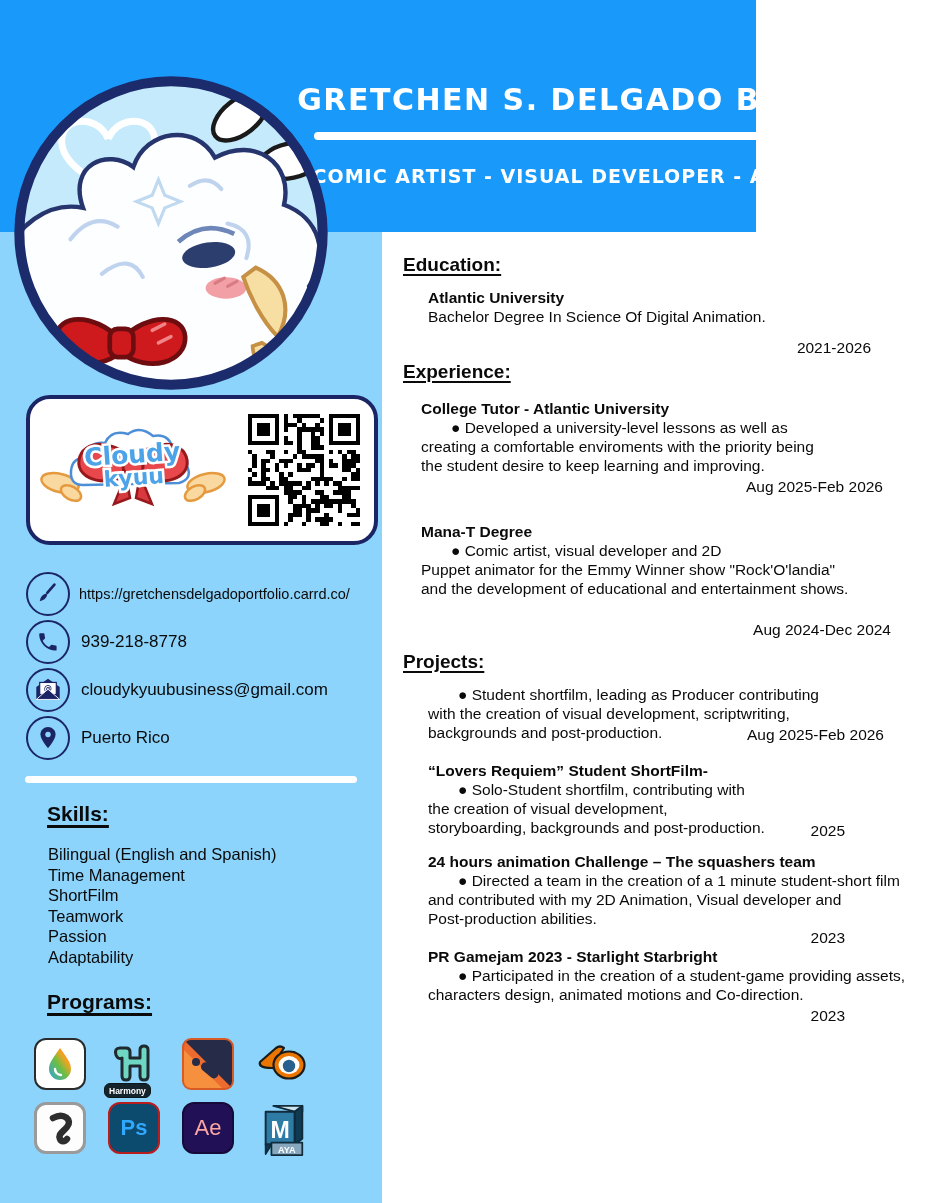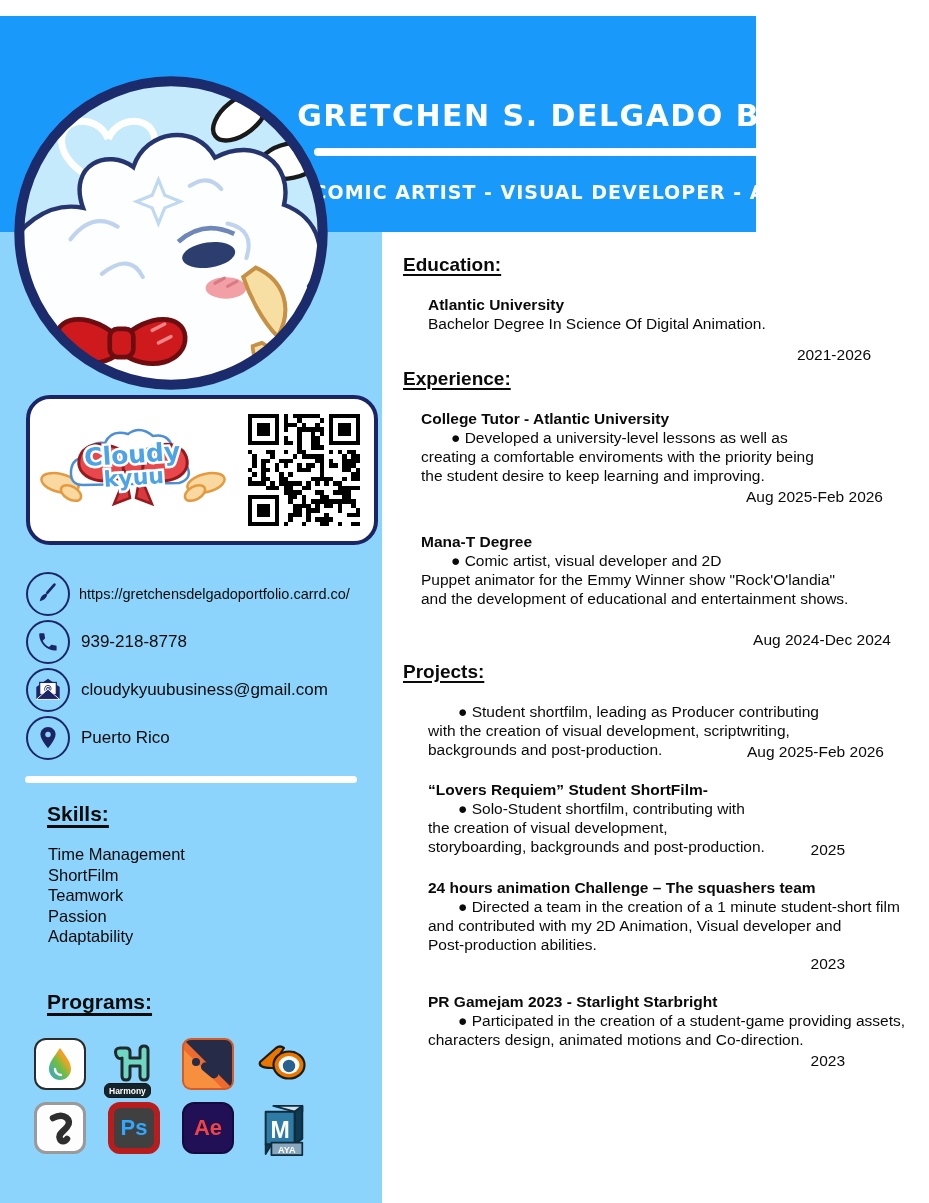--- a/index.html
+++ b/index.html
@@ -1,20 +1,20 @@
 <!DOCTYPE html>
 <html><head>
 <meta charset="utf-8">
 <style>
   html,body{margin:0;padding:0;background:#fff;}
   .page{position:relative;width:929px;height:1203px;background:#fff;overflow:hidden;
         font-family:"Liberation Sans",sans-serif;color:#0a0a0a;}
 
   
-  .header{position:absolute;left:0;top:16px;width:756px;height:232px;background:#199AFB;}
+  .header{position:absolute;left:0;top:0;width:756px;height:232px;background:#199AFB;}
   .header-inner{position:absolute;left:266px;top:82px;width:652px;text-align:center;}
   .name{font-family:"DejaVu Sans",sans-serif;font-weight:bold;font-size:30px;color:#fff;
         letter-spacing:1.5px;white-space:nowrap;}
   .hbar{width:556px;height:8px;background:#fff;border-radius:4px;margin:15px auto 0;}
   .subtitle{margin-top:25px;font-family:"DejaVu Sans",sans-serif;font-weight:bold;font-size:19px;
         color:#fff;letter-spacing:1px;white-space:nowrap;}
 
   
   .sidebar{position:absolute;left:0;top:232px;width:382px;height:971px;background:#8CD4FC;}
   .avatar{position:absolute;left:14px;top:76px;width:314px;height:314px;z-index:5;}
@@ -43,31 +43,31 @@
         font-size:16.5px;line-height:20.5px;color:#0a0a0a;}
 
   .prog-grid{position:absolute;left:34px;top:806px;display:grid;
         grid-template-columns:repeat(4,56px);grid-auto-rows:64px;column-gap:18px;}
   .app{width:52px;height:52px;position:relative;}
   .app svg{display:block;}
   .icon-card{width:52px;height:52px;border-radius:12px;box-sizing:border-box;
         display:flex;align-items:center;justify-content:center;}
   .medibang{background:#fff;border:2.5px solid #2b2b2b;}
   .csp{background:#fdfdfd;border:3px solid #9a9a9a;}
-  .ps{background:#404040;border:6px solid #b91c1c;color:#31A8FF;font-weight:bold;font-size:22px;}
-  .ae{background:#211055;border:2px solid #150a3a;color:#ef4444;font-weight:bold;font-size:22px;}
+  .ps{background:#0c4a6e;border:2px solid #b91c1c;color:#31A8FF;font-weight:bold;font-size:22px;}
+  .ae{background:#211055;border:2px solid #150a3a;color:#fca5a5;font-weight:normal;font-size:22px;}
   .harmony-label{position:absolute;left:-4px;bottom:-8px;background:#15242B;color:#fff;
         font-size:8.5px;font-weight:bold;padding:1.5px 4px;border-radius:6px;border:1.5px solid #0c171c;}
 
   
   .main{position:absolute;left:382px;top:232px;width:547px;box-sizing:border-box;
         padding:22px 0 0 21px;background:#fff;}
   .mh{font-size:19px;font-weight:bold;margin:0 0 12px;
       text-decoration:underline;text-decoration-thickness:2px;text-underline-offset:3px;}
-  .entry{margin-left:25px;margin-top:19px;}
+  .entry{margin-left:25px;}
   .entry.exp{margin-left:18px;}
   .etitle{font-size:15.5px;font-weight:bold;margin:0;line-height:19px;}
   .edesc{font-size:15.5px;margin:0;line-height:19px;white-space:pre;text-indent:30px;}
   .edesc.noindent{text-indent:0;}
   .date{font-size:15.5px;text-align:right;margin:2px 0 0;line-height:19px;}
 </style>
 </head>
 <body>
 
 <div class="page">
@@ -374,20 +374,21 @@
           </svg>
         </span>
         <span class="ctext">Puerto Rico</span>
       </div>
     </div>
 
     <div class="divider"></div>
 
     <div class="side-heading" id="skills-h" style="top:570px;">Skills:</div>
     <ul class="skills-list">
+      <li>Bilingual (English and Spanish)</li>
       <li>Time Management</li>
       <li>ShortFilm</li>
       <li>Teamwork</li>
       <li>Passion</li>
       <li>Adaptability</li>
     </ul>
 
     <div class="side-heading" id="programs-h" style="top:758px;">Programs:</div>
 
     <div class="prog-grid">

